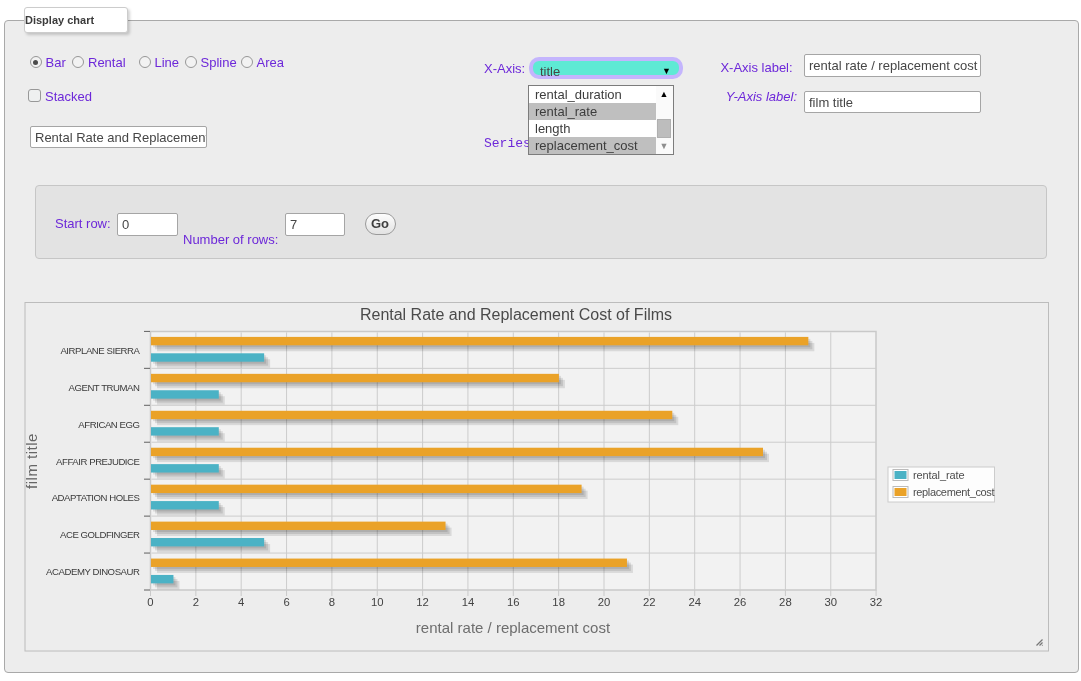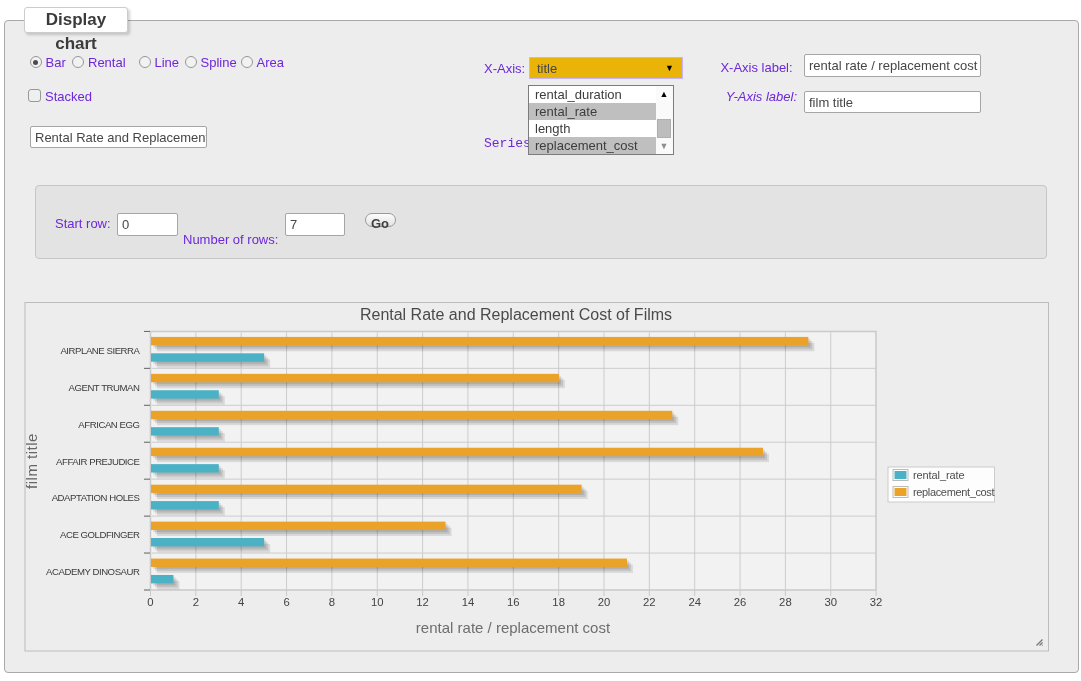--- a/index.html
+++ b/index.html
@@ -1,26 +1,26 @@
 <!DOCTYPE html>
 <html><head>
 <meta charset="utf-8">
 <style>
 html,body{margin:0;padding:0;background:#fff;font-family:"Liberation Sans",sans-serif;}
 #page{position:relative;width:1081px;height:681px;overflow:hidden;}
 .fieldset{position:absolute;left:4px;top:20px;width:1075px;height:653px;border:1px solid #a9a9a9;border-radius:4px;background:#ededed;box-sizing:border-box;}
-.legend{position:absolute;left:24px;top:7px;width:104px;height:26px;background:#fff;border:1px solid #ccc;border-radius:3px;box-shadow:2px 2px 3px rgba(0,0,0,0.18);box-sizing:border-box;font-weight:bold;font-size:17px;color:#3b3b3b;line-height:24px;text-align:center;z-index:5;}
+.legend{position:absolute;left:24px;top:7px;width:104px;height:26px;background:#fff;border:1px solid #ccc;border-radius:3px;box-shadow:2px 2px 3px rgba(0,0,0,0.18);box-sizing:border-box;font-weight:bold;font-size:11px;color:#3b3b3b;line-height:24px;z-index:5;}
 .lbl{position:absolute;font-size:13px;color:#6d28d9;white-space:nowrap;}
 .radio{position:absolute;width:12px;height:12px;border:1px solid #979797;border-radius:50%;background:#f2f2f2;box-sizing:border-box;}
 .radio.sel::after{content:"";position:absolute;left:2.5px;top:2.5px;width:5px;height:5px;border-radius:50%;background:#4b4b4b;}
 .checkbox{position:absolute;width:13px;height:13px;border:1px solid #989898;border-radius:3px;background:#eef0f0;box-sizing:border-box;}
 .tinput{position:absolute;background:#fff;border:1px solid #a5a5a5;border-radius:2px;box-sizing:border-box;font-size:13px;color:#464646;line-height:20px;padding:0 0 0 4px;white-space:nowrap;overflow:hidden;}
-.selectbox{position:absolute;background:#eab308;border:1px solid #c4b5fd;border-radius:0;box-sizing:border-box;font-size:13px;color:#464646;}
+.selectbox{position:absolute;background:#5eead4;border:4px solid #c4b5fd;border-radius:10px;box-sizing:border-box;font-size:13px;color:#464646;}
 .panel{position:absolute;left:35px;top:185px;width:1012px;height:74px;background:#e3e3e3;border:1px solid #c6c6c6;border-radius:4px;box-sizing:border-box;}
-.gobtn{position:absolute;left:364.5px;top:213px;width:31px;height:14px;border:1px solid #9a9a9a;border-radius:11px;background:linear-gradient(#fdfdfd,#e2e2e2);box-sizing:border-box;font-size:13px;font-weight:bold;color:#3f3f3f;text-align:center;line-height:20px;}
+.gobtn{position:absolute;left:364.5px;top:213px;width:31px;height:22px;border:1px solid #9a9a9a;border-radius:11px;background:linear-gradient(#fdfdfd,#e2e2e2);box-sizing:border-box;font-size:13px;font-weight:bold;color:#3f3f3f;text-align:center;line-height:20px;}
 .listbox{position:absolute;left:528px;top:85px;width:146px;height:70px;background:#fff;border:1px solid #7c7c7c;box-sizing:border-box;overflow:hidden;}
 .opt{height:17px;font-size:13px;color:#3d3d3d;line-height:17px;padding-left:6px;white-space:nowrap;}
 .opt.sel{background:#bfbfbf;}
 .sbar{position:absolute;right:0;top:0;width:17px;height:68px;background:#fafafa;}
 .sthumb{position:absolute;left:1px;top:33px;width:14px;height:19px;background:#bdbdbd;border:1px solid #b0b0b0;box-sizing:border-box;}
 .sarr{position:absolute;left:0;width:16px;height:16px;font-size:9px;text-align:center;line-height:16px;color:#000;}
 </style>
 </head>
 <body>
 <div id="page">

